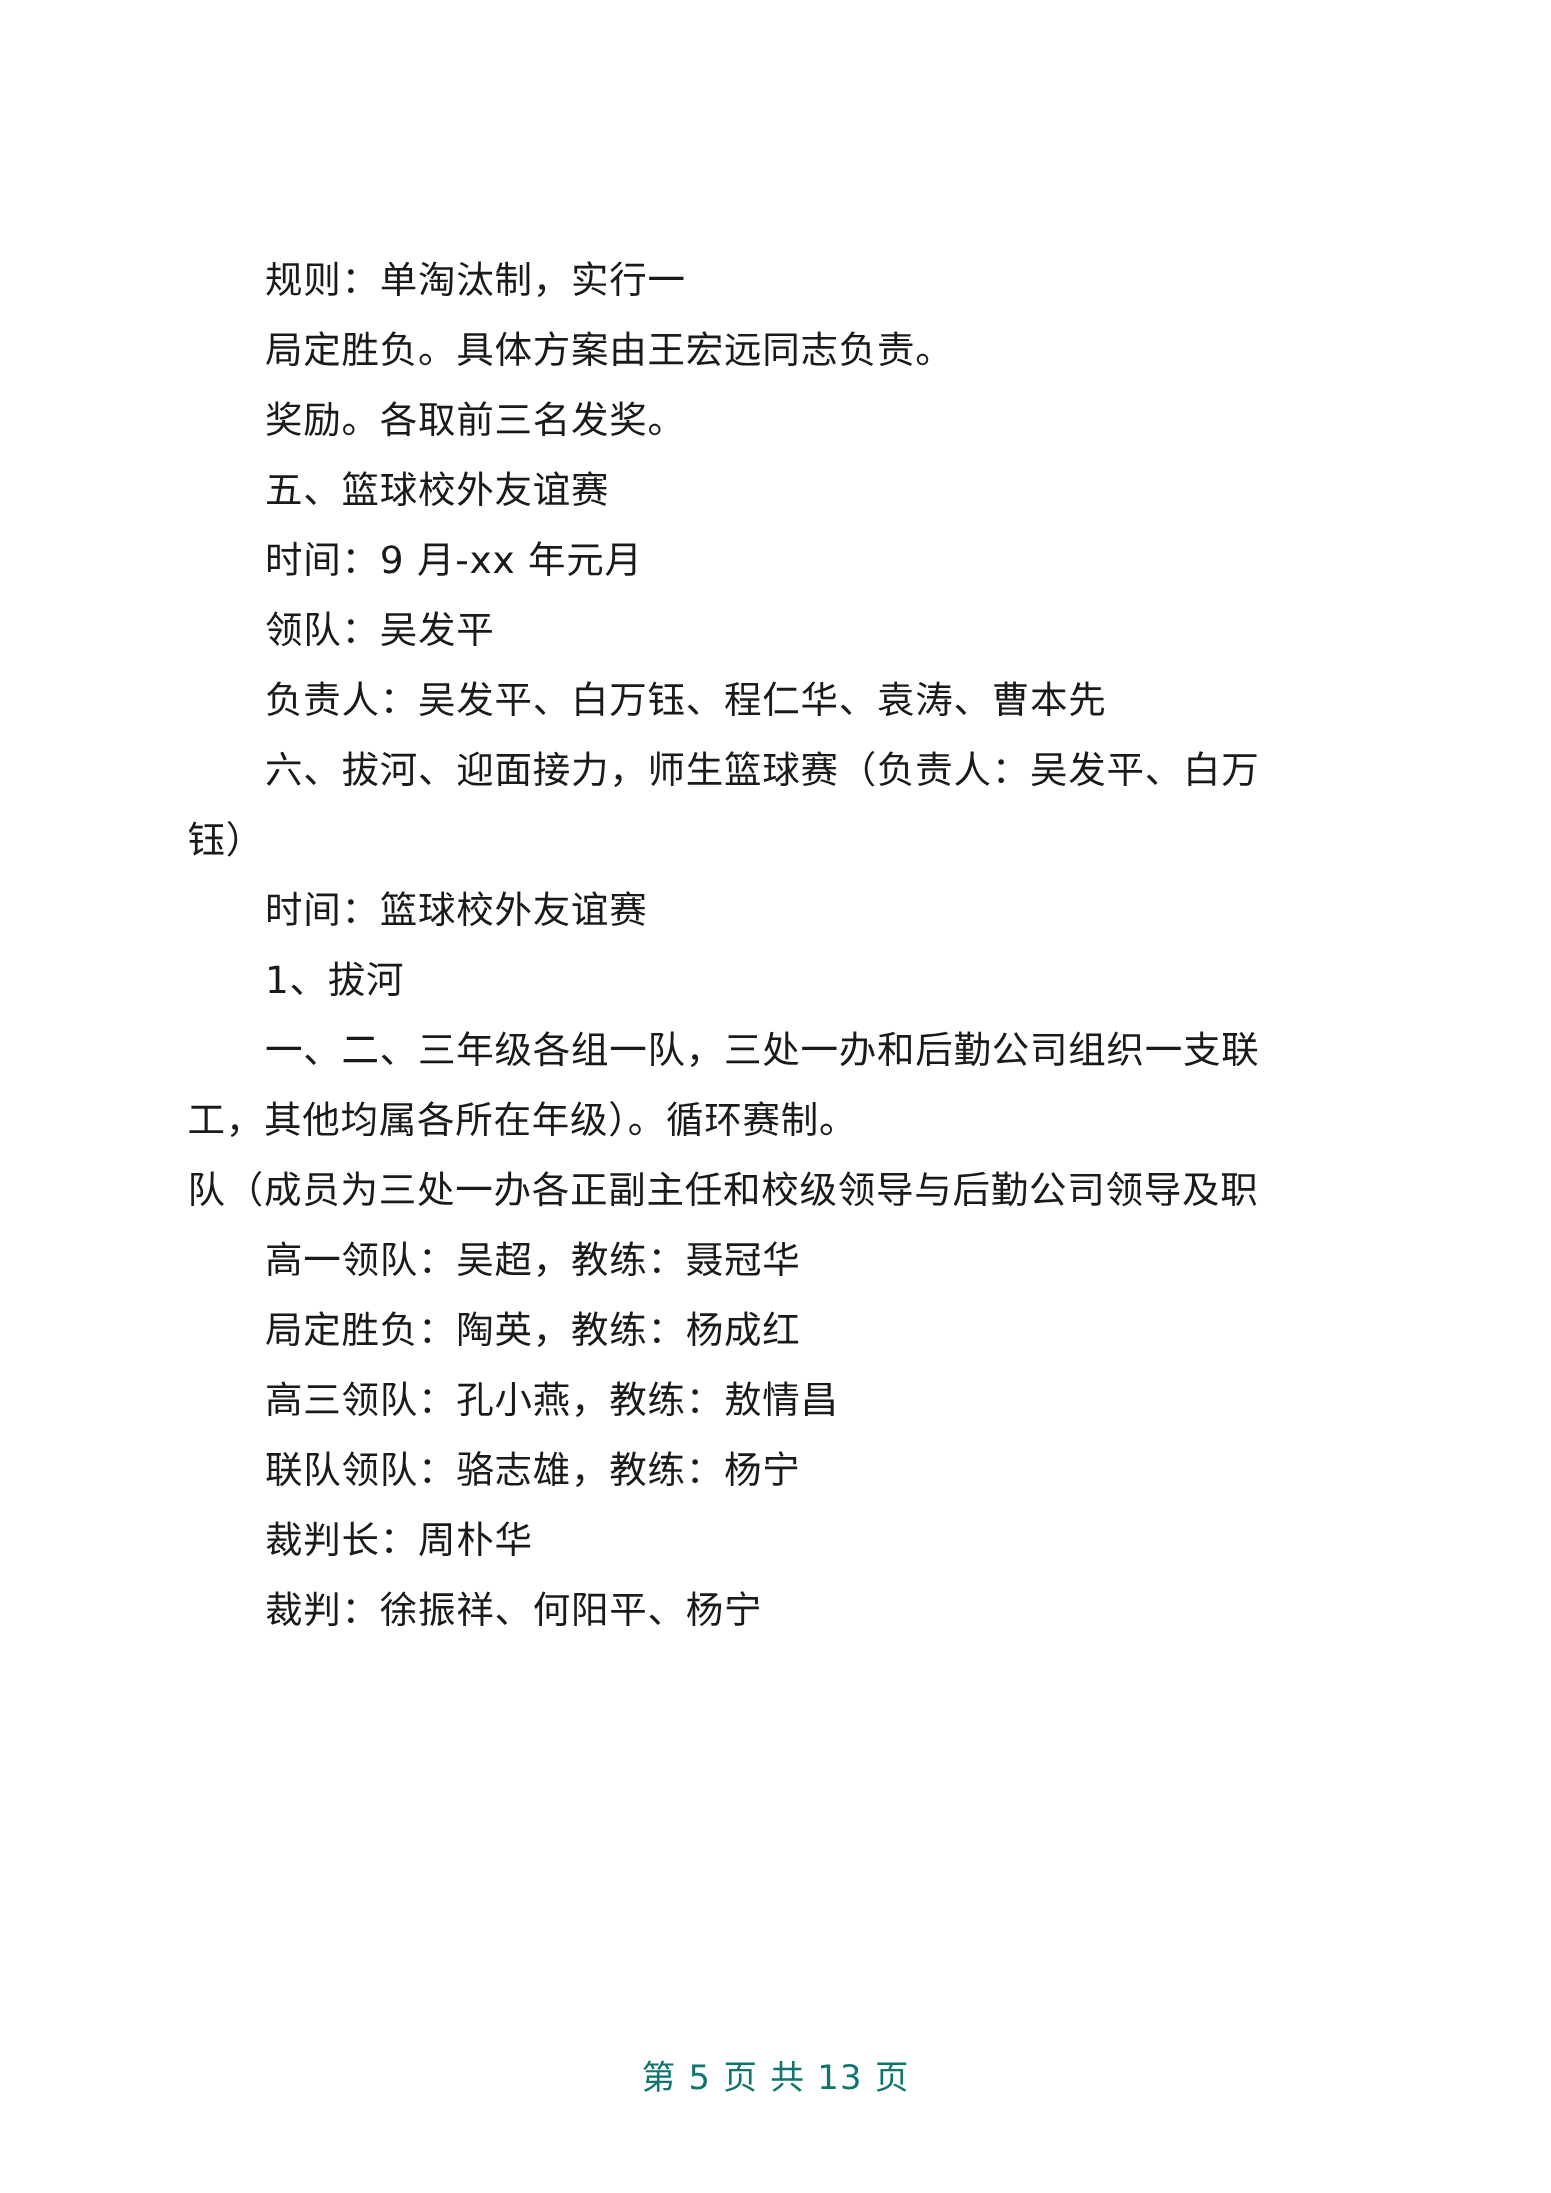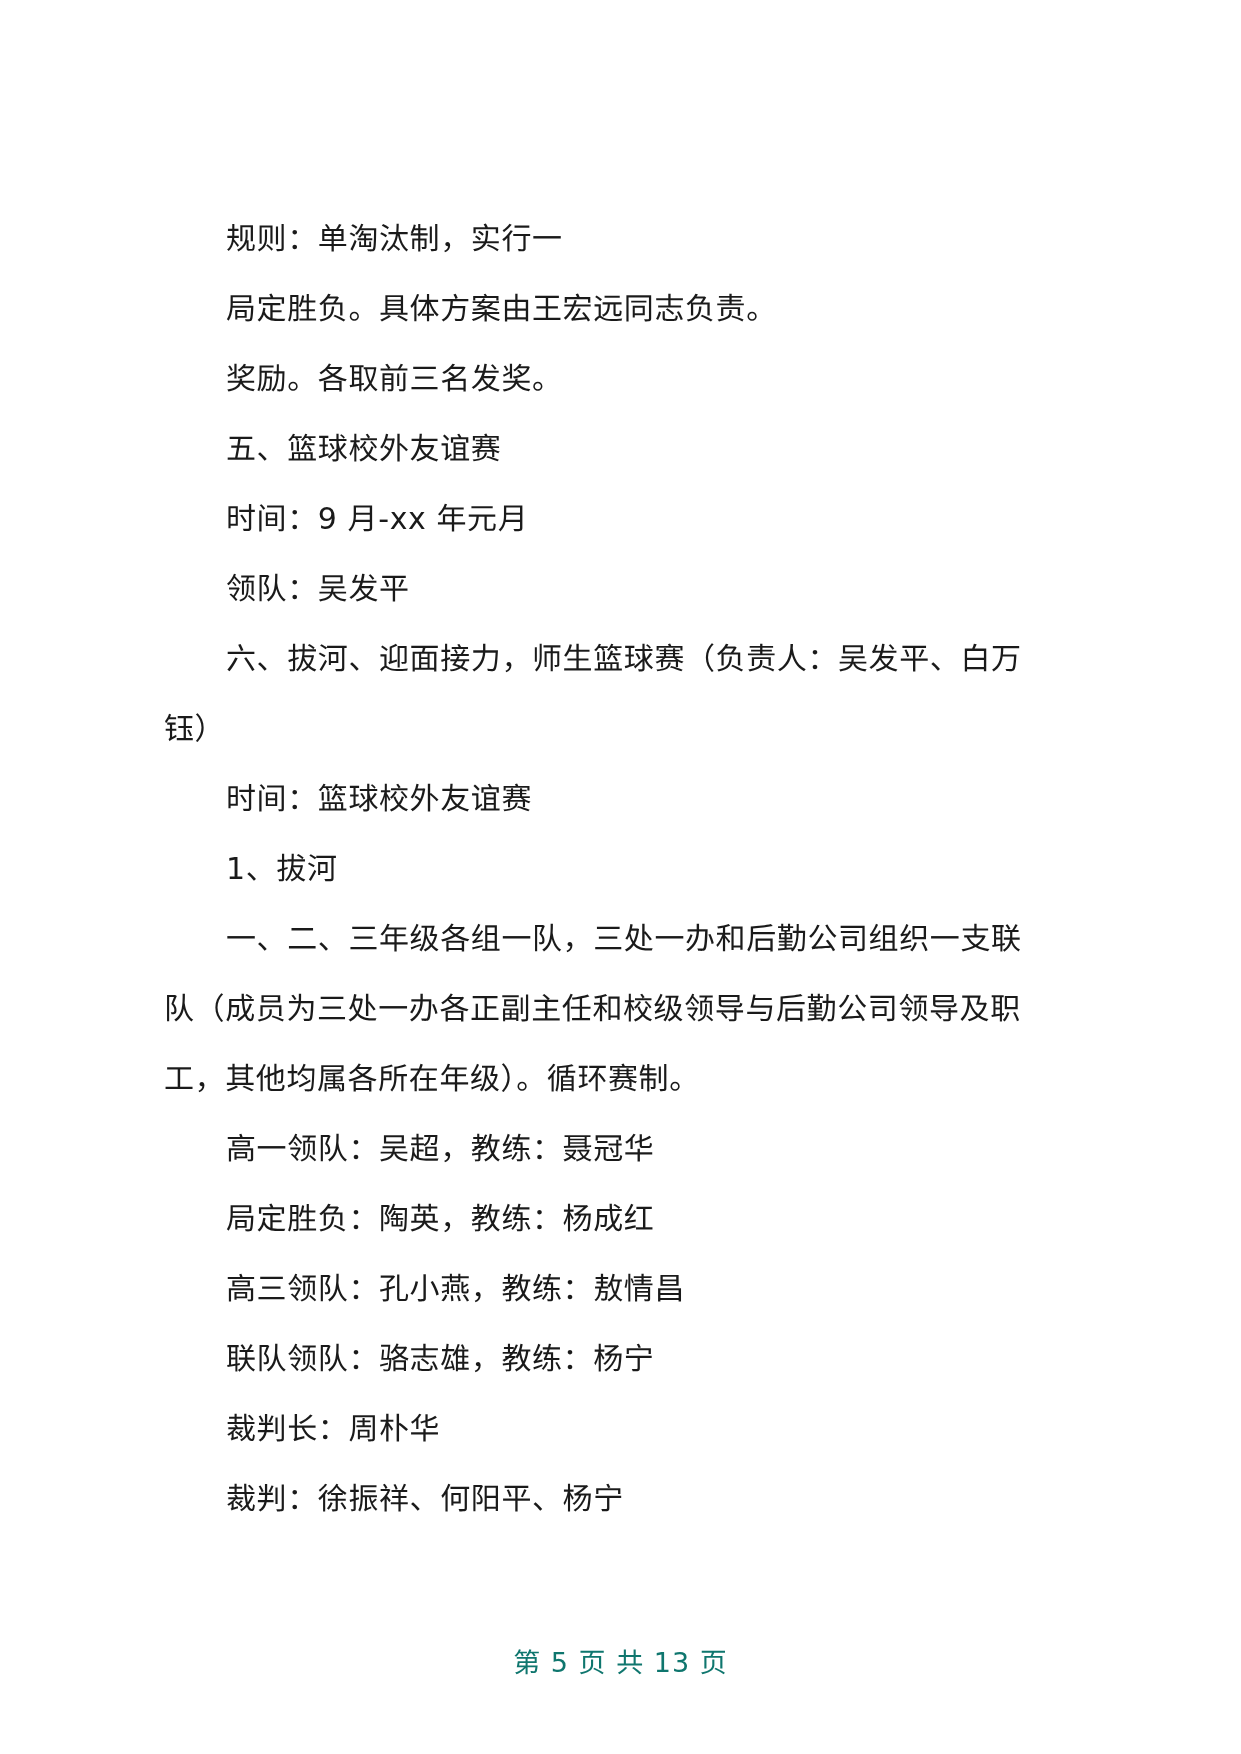--- a/index.html
+++ b/index.html
@@ -25,21 +25,21 @@
     box-sizing: border-box;
     padding: 196px 148px 0 148px;
   }
   .doc-body {
     font-size: 30px;
     line-height: 54px;
     letter-spacing: 0.6px;
     color: #1a1a1a;
   }
   .para {
-    margin: 16px;
+    margin: 2px;
     text-indent: 62px;
     white-space: pre-wrap;
     word-break: break-all;
   }
   .para.no-indent {
     text-indent: 0;
   }
   .footer {
     position: absolute;
     left: 0;
@@ -57,27 +57,28 @@
 
 <div class="page">
   <div class="doc-body">
 
     <p class="para">规则：单淘汰制，实行一</p>
     <p class="para">局定胜负。具体方案由王宏远同志负责。</p>
     <p class="para">奖励。各取前三名发奖。</p>
     <p class="para">五、篮球校外友谊赛</p>
     <p class="para">时间：9 月-xx 年元月</p>
     <p class="para">领队：吴发平</p>
+    <p class="para">负责人：吴发平、白万钰、程仁华、袁涛、曹本先</p>
     <p class="para">六、拔河、迎面接力，师生篮球赛（负责人：吴发平、白万</p>
     <p class="para no-indent">钰）</p>
     <p class="para">时间：篮球校外友谊赛</p>
     <p class="para">1、拔河</p>
     <p class="para">一、二、三年级各组一队，三处一办和后勤公司组织一支联</p>
+    <p class="para no-indent">工，其他均属各所在年级）。循环赛制。</p>
     <p class="para no-indent">队（成员为三处一办各正副主任和校级领导与后勤公司领导及职</p>
-    <p class="para no-indent">工，其他均属各所在年级）。循环赛制。</p>
     <p class="para">高一领队：吴超，教练：聂冠华</p>
     <p class="para">局定胜负：陶英，教练：杨成红</p>
     <p class="para">高三领队：孔小燕，教练：敖情昌</p>
     <p class="para">联队领队：骆志雄，教练：杨宁</p>
     <p class="para">裁判长：周朴华</p>
     <p class="para">裁判：徐振祥、何阳平、杨宁</p>
 
   </div>
 
   <div class="footer">第 5 页 共 13 页</div>

